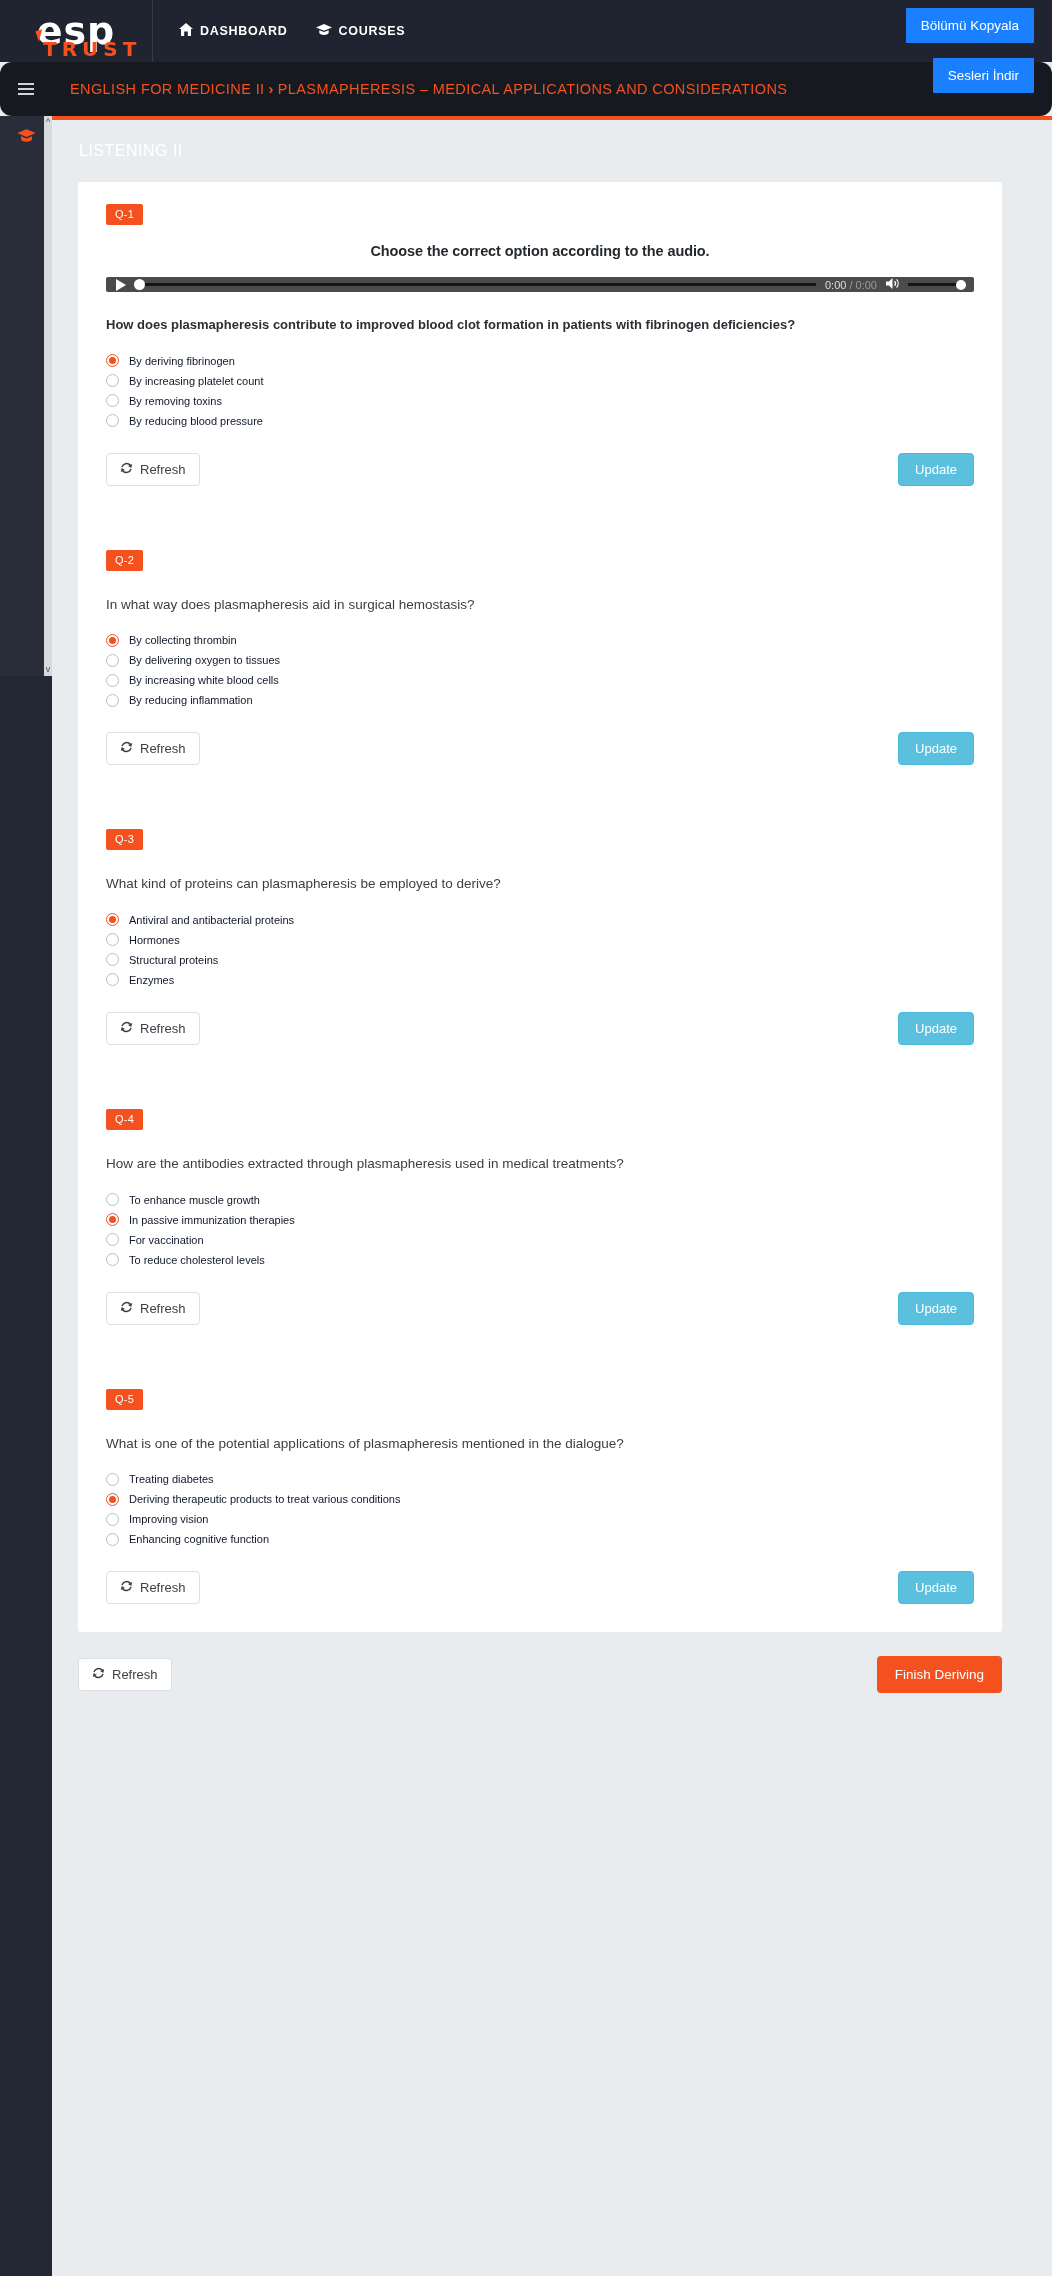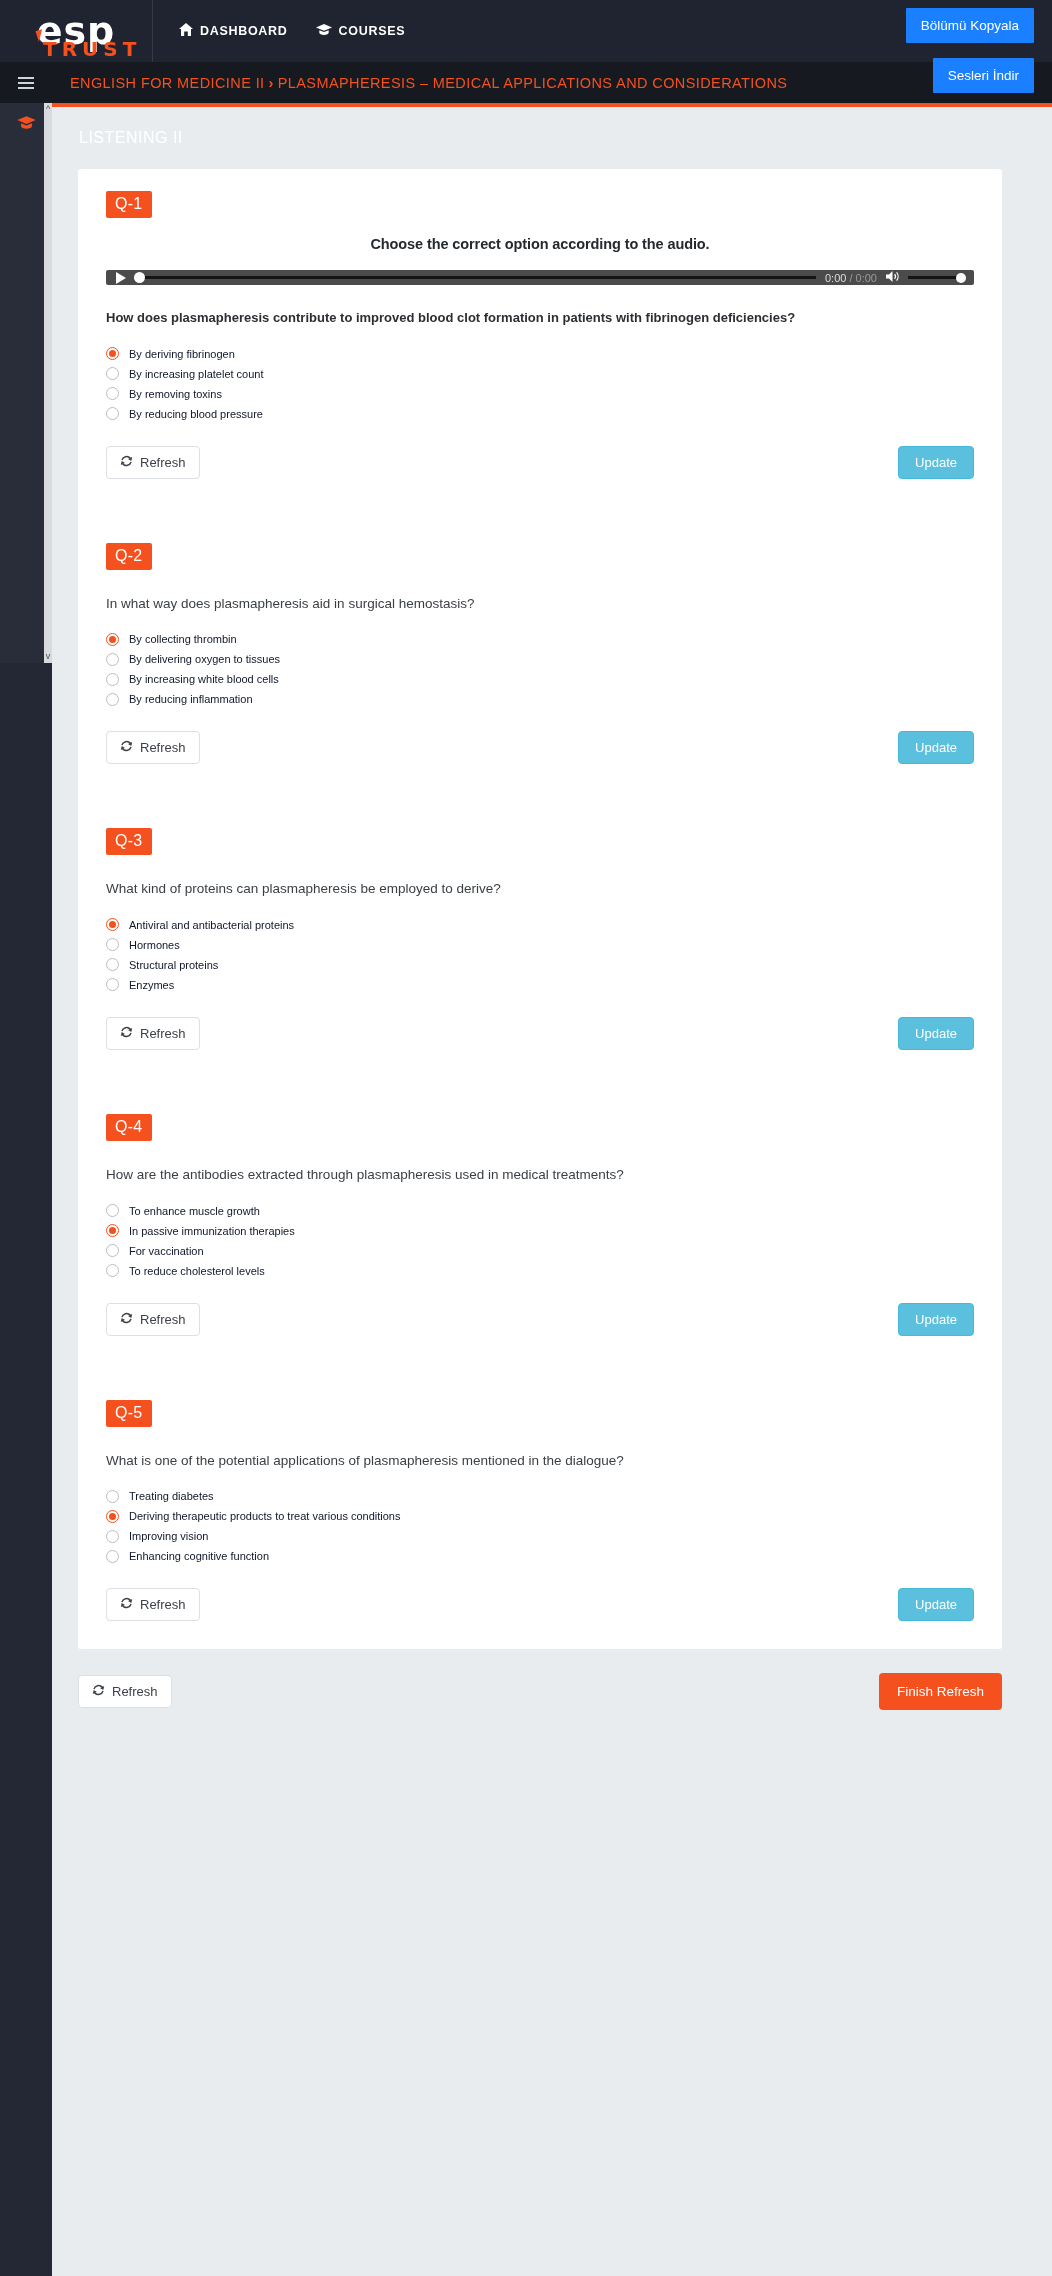--- a/index.html
+++ b/index.html
@@ -45,22 +45,22 @@
   .btn-blue {
     background: #1a80ff; color: #fff; border: none; border-radius: 1px;
     font-size: 13.5px; padding: 10px 15px; cursor: pointer;
     font-family: "Liberation Sans", sans-serif; white-space: nowrap;
   }
   .btn-copy { position: absolute; right: 18px; top: 8px; z-index: 40; }
   .btn-download { position: absolute; right: 18px; top: 58px; z-index: 41; }
 
   
   .crumbbar {
-    position: relative; height: 41px; background: #16191f;
-    display: flex; align-items: center; z-index: 20;
+    position: relative; height: 54px; background: #16191f;
+    display: flex; align-items: center; z-index: 20; border-radius: 12px;
   }
   .hamburger {
     width: 52px; height: 41px; display: flex; flex-direction: column;
     align-items: center; justify-content: center; gap: 3px; cursor: pointer;
   }
   .hamburger span { display: block; width: 16px; height: 2px; background: #cfd3da; }
   .crumb {
     color: #f4511e; font-size: 14.5px; letter-spacing: .4px; white-space: nowrap;
     overflow: hidden; padding-left: 18px; font-family: "Liberation Sans", sans-serif;
   }
@@ -88,21 +88,21 @@
   .section-title {
     color: #ffffff; font-size: 16px; letter-spacing: .5px; padding: 22px 0 0 27px;
   }
 
   .card {
     background: #ffffff; border-radius: 3px; margin: 22px 50px 0 26px;
   }
   .qblock { padding: 22px 0 0 0; position: relative; }
   .qspace { height: 36px; }
   .qbadge {
-    display: inline-block; background: #f4511e; color: #ffffff; font-size: 16px;
+    display: inline-block; background: #f4511e; color: #ffffff; font-size: 11px;
     padding: 4px 9px 5px; border-radius: 2px; margin-left: 28px; letter-spacing: .3px;
     font-family: "Liberation Sans", sans-serif;
   }
   .prompt-center {
     text-align: center; font-size: 14.5px; font-weight: bold; color: #24292e;
     margin: 18px 40px 0 40px; letter-spacing: -.1px;
   }
 
   
   .audio {
@@ -423,18 +423,18 @@
 
       <div class="footbar">
         <button class="btn-refresh">
           <span>
             <svg width="13" height="12" viewBox="0 0 14 13">
                 <path fill="#3d4248" d="M11.6 2.8A6 6 0 0 0 1.3 5.3l1.6.4A4.4 4.4 0 0 1 10.3 3.9l-1.7.3 3.6 2.4 1-4.2zM2.4 10.2a6 6 0 0 0 10.3-2.5l-1.6-.4a4.4 4.4 0 0 1-7.4 1.8l1.7-.3L1.8 6.4l-1 4.2z"></path>
               </svg>
           </span>
           <span>Refresh</span>
         </button>
-        <button class="btn-finish">Finish Refresh</button>
+        <button class="btn-finish">Finish Deriving</button>
       </div>
     </div>
   </div>
 
 </div>
 
 </body></html>

